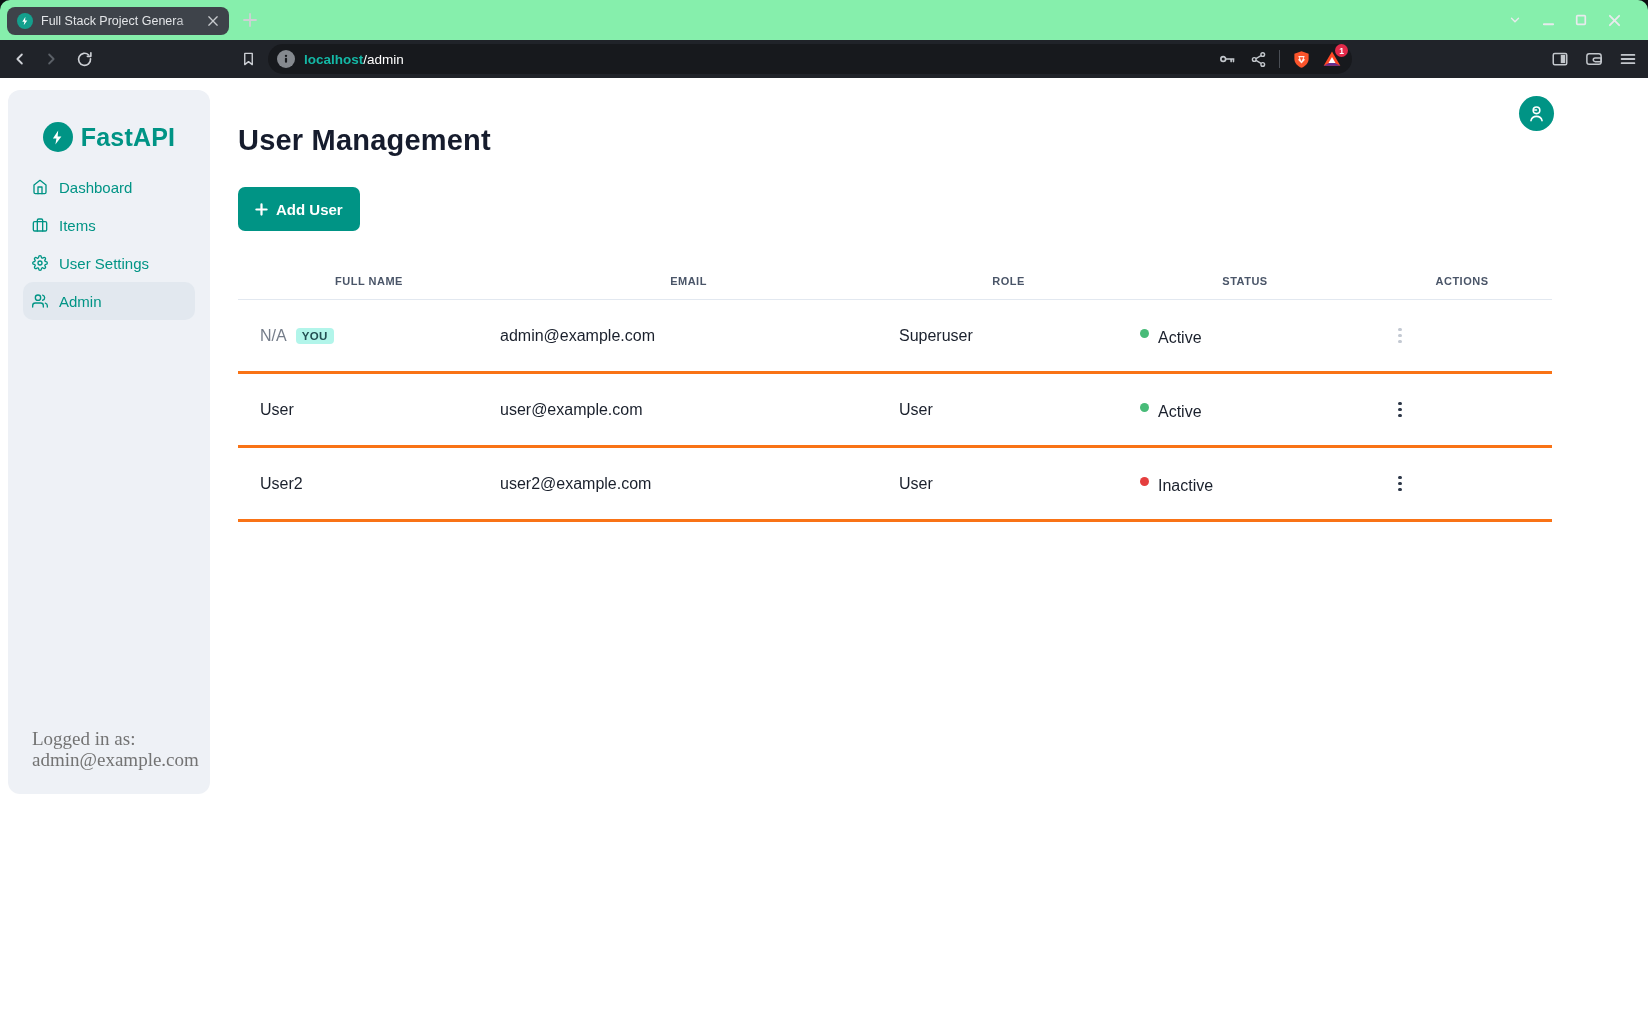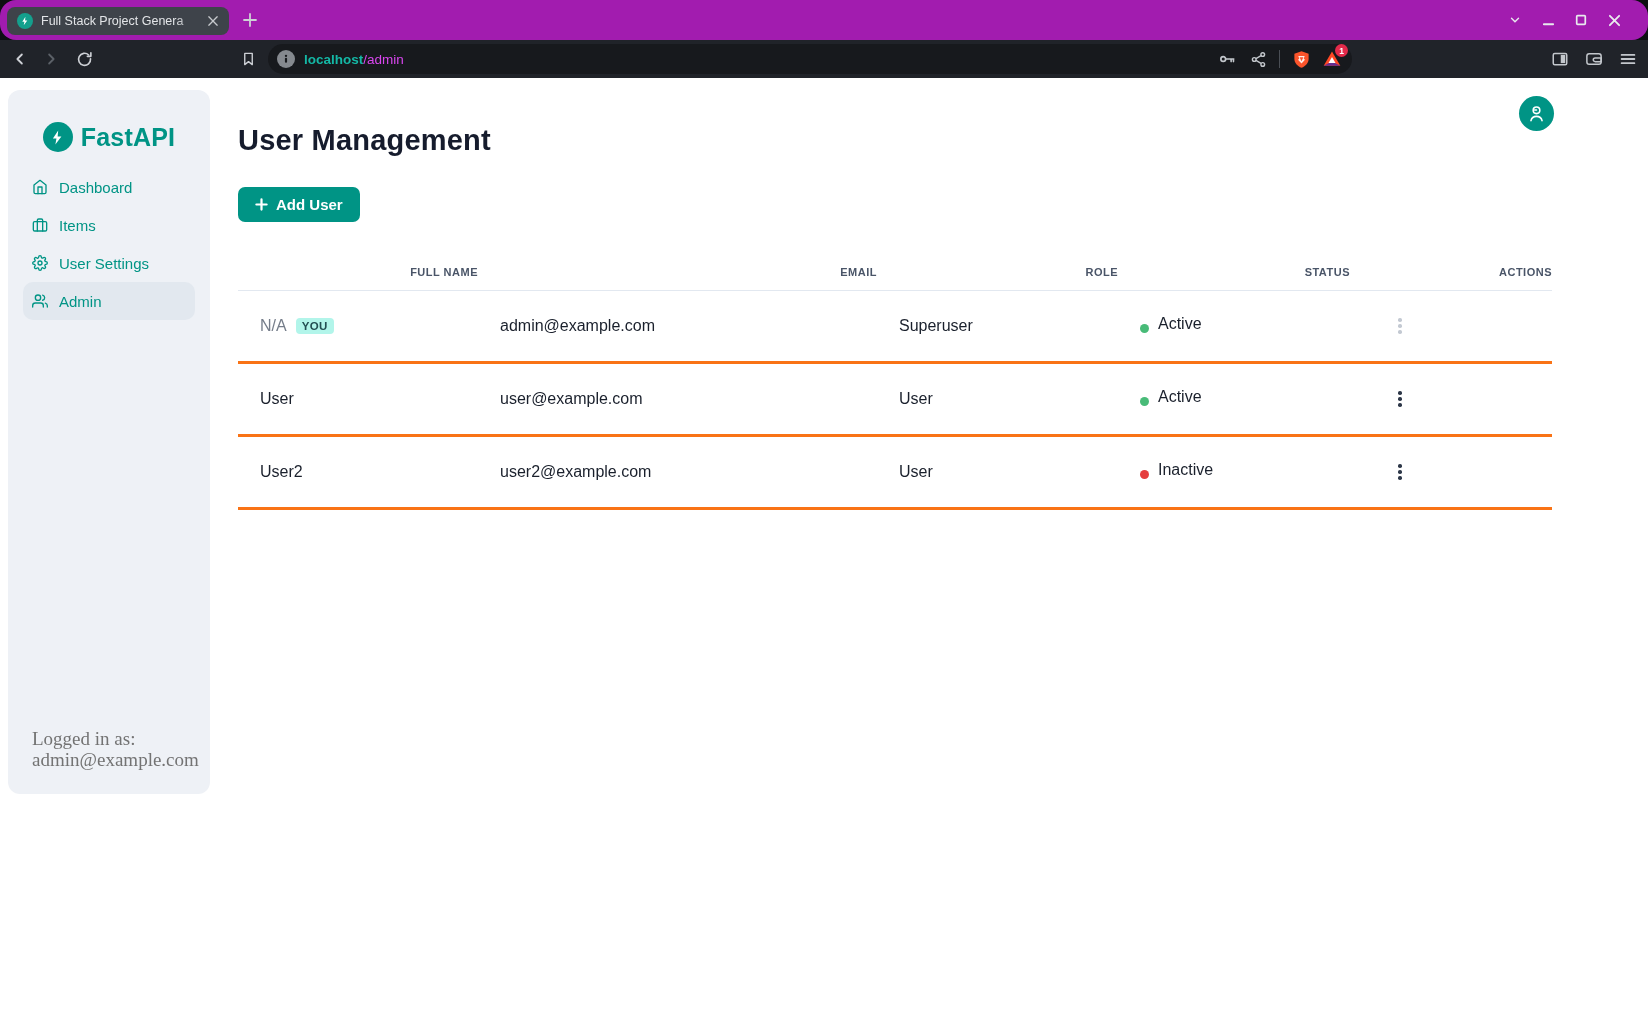--- a/index.html
+++ b/index.html
@@ -2,21 +2,21 @@
 <html><head>
 <meta charset="utf-8">
 <style>
   * { box-sizing: border-box; margin: 0; padding: 0; }
   html,body { width:1648px; height:1025px; overflow:hidden;
     font-family:"Liberation Sans", sans-serif; background:#0d0f12; }
   .window { width:1648px; height:1025px; display:flex; flex-direction:column;
     border-radius:10px 10px 0 0; overflow:hidden; }
 
   
-  .tabstrip { position:relative; height:40px; background:#a21caf; flex:0 0 40px;border-radius:16px; }
+  .tabstrip { position:relative; height:40px; background:#86efac; flex:0 0 40px; }
   .tab { position:absolute; left:7px; top:7px; width:222px; height:28px;
     background:#3e434a; border-radius:8px; display:flex; align-items:center; padding:0 8px 0 10px; }
   .favicon { width:16px; height:16px; border-radius:50%; background:#14a08d;
     display:flex; align-items:center; justify-content:center; flex:0 0 16px; }
   .tab-title { color:#e3e5e8; font-size:12.5px; margin-left:8px; white-space:nowrap;
     overflow:hidden; flex:1 1 auto;
     -webkit-mask-image:linear-gradient(90deg,#000 82%,transparent);
     mask-image:linear-gradient(90deg,#000 82%,transparent); }
   .tab-close { flex:0 0 16px; width:16px; height:16px; display:flex; align-items:center;
     justify-content:center; color:#c6c9cd; cursor:pointer; }
@@ -32,21 +32,21 @@
   .nav-ic { position:absolute; top:9px; width:20px; height:20px; color:#cdd0d5;
     display:flex; align-items:center; justify-content:center; cursor:pointer; }
   .nav-back { left:10px; } .nav-fwd { left:41px; color:#5b6067; } .nav-reload { left:74px; }
   .bookmark-ic { left:238px; }
   .urlbar { position:absolute; left:268px; top:4px; width:1084px; height:30px;
     background:#17191d; border-radius:15px; display:flex; align-items:center; padding:0 10px 0 9px; }
   .info-ic { width:18px; height:18px; border-radius:50%; background:#85898f;
     display:flex; align-items:center; justify-content:center; flex:0 0 18px; }
   .url-text { margin-left:9px; font-size:13.5px; flex:1 1 auto; white-space:nowrap; overflow:hidden; }
   .url-host { color:#14b8a6; font-weight:700; }
-  .url-path { color:#d946ef;text-align:center; }
+  .url-path { color:#ffffff;text-align:center; }
   .pill-ic { width:20px; height:20px; display:flex; align-items:center; justify-content:center;
     color:#c3c7cc; margin-left:11px; cursor:pointer; position:relative; flex:0 0 20px; }
   .pill-div { width:1px; height:18px; background:#4a4e55; margin-left:11px; flex:0 0 1px; }
   .bat-badge { position:absolute; top:-5px; right:-6px; min-width:13px; height:13px;
     background:#e32a4a; color:#fff; font-size:8.5px; font-weight:700; border-radius:7px;
     display:flex; align-items:center; justify-content:center; padding:0 3px; }
   .tb-right { position:absolute; right:10px; top:0; height:38px; display:flex;
     align-items:center; gap:14px; color:#c3c7cc; }
   .tb-right .tbtn { width:20px; height:20px; display:flex; align-items:center;
     justify-content:center; cursor:pointer; }
@@ -68,34 +68,34 @@
   .nav-item svg { flex:0 0 16px; }
   .side-footer { position:absolute; left:24px; bottom:24px; font-size:19px;
     color:#737373; line-height:21px;font-family:Liberation Serif, serif; }
 
   .avatar-btn { position:absolute; top:18px; right:94px; width:35px; height:35px;
     border-radius:50%; background:#009485; border:none; display:flex; align-items:center;
     justify-content:center; cursor:pointer; }
 
   main { position:absolute; left:238px; top:0; width:1314px; padding-top:46px; }
   h1.page-title { font-size:29px; font-weight:700; color:#161c2d; letter-spacing:0.2px; }
-  .add-user-btn { margin-top:30px; height:35px; display:inline-flex; align-items:center;
+  .add-user-btn { margin-top:30px; height:44px; display:inline-flex; align-items:center;
     gap:8px; padding:0 17px; background:#009485; color:#fff; border:none; border-radius:7px;
     font-size:15px; font-weight:700; font-family:inherit; cursor:pointer; }
 
   table.users { margin-top:20px; width:1314px; border-collapse:collapse; table-layout:fixed; }
-  thead th { text-align:right; font-size:11px; font-weight:700; letter-spacing:0.5px;
+  thead th { text-align:center; font-size:11px; font-weight:700; letter-spacing:0.5px;
     color:#4a5568; padding:24px 0 12px 22px; border-bottom:1px solid #e2e8f0; }
   tbody td { font-size:16px; color:#1a202c; padding:24px 0 24px 22px;
     border-bottom:3px solid #f97316; }
   .name-text.muted { color:#757d8a; }
   .you-badge { display:inline-block; margin-left:9px; padding:2px 6px 2px;
     background:#b2f5ea; color:#234e52; font-size:11.5px; font-weight:700;
     border-radius:4px; letter-spacing:0.3px; vertical-align:1px; }
-  .status { display:inline-flex; align-items:flex-end; gap:9px; }
+  .status { display:inline-flex; align-items:flex-start; gap:9px; }
   .dot { width:9px; height:9px; border-radius:50%; flex:0 0 9px; }
   .kebab { background:transparent; border:none; margin-left:20px; padding:3px 6px;
     display:flex; flex-direction:column; gap:2.5px; align-items:center; cursor:pointer;
     color:#2d3748; }
   .kebab .k-dot { width:3.5px; height:3.5px; border-radius:50%; background:currentColor; }
   .kebab.disabled { color:#c3c9d2; }
 </style>
 </head>
 <body>
 

